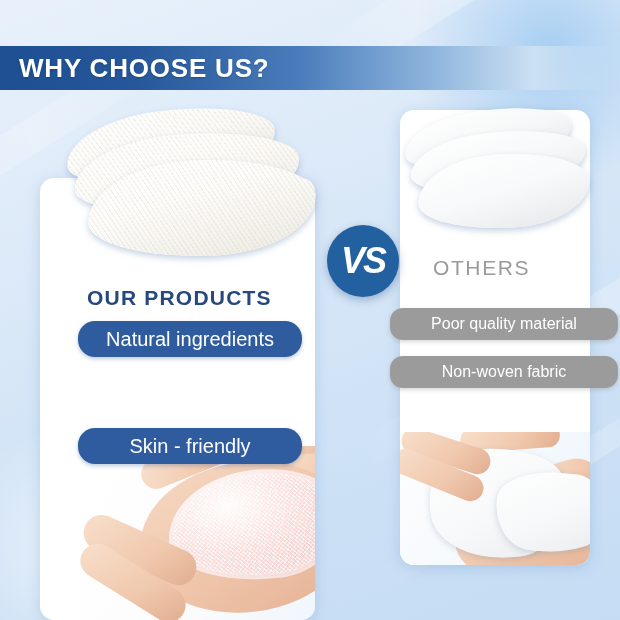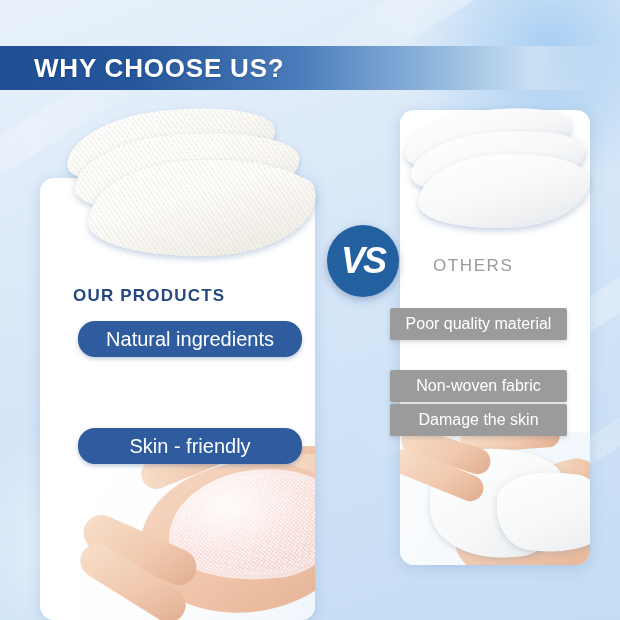--- a/index.html
+++ b/index.html
@@ -52,21 +52,21 @@
     background: linear-gradient(90deg,
         #1d4f92 0%,
         #25579a 22%,
         #4a7cbb 48%,
         #8fb6dd 70%,
         #cbe0f3 86%,
         rgba(219,233,248,0) 100%);
   }
   .banner-title {
     position: absolute;
-    left: 34px;
+    left: 19px;
     top: 50%;
     transform: translateY(-50%);
     color: #ffffff;
     font-size: 26px;
     font-weight: bold;
     letter-spacing: 0.8px;
     white-space: nowrap;
     text-shadow: 0 1px 2px rgba(10,40,80,.35);
   }
 
@@ -127,28 +127,28 @@
   .pr2 { left: 12px; top: 24px; width: 176px; height: 60px;
          background: linear-gradient(165deg,#ffffff 0%,#f7f8f9 55%,#e5e8ea 100%);
          transform: rotate(-5deg); }
   .pr3 { left: 20px; top: 46px; width: 172px; height: 74px;
          background: linear-gradient(165deg,#ffffff 0%,#f8f9fa 50%,#e4e7ea 100%);
          transform: rotate(-3deg); }
 
   
   .heading {
     position: absolute;
-    font-size: 17px;
+    font-size: 21px;
     font-weight: bold;
     letter-spacing: 1.2px;
     white-space: nowrap;
     z-index: 6;
     text-align: center;
   }
-  .heading-ours   { left: 73px;  top: 286px; color: #25487f; }
+  .heading-ours   { left: 87px;  top: 286px; color: #25487f; }
   .heading-others { left: 433px; top: 256px; color: #9a9a9a; font-weight: normal; letter-spacing: 1.6px; }
 
   
   .pill {
     position: absolute;
     display: flex;
     align-items: center;
     justify-content: center;
     color: #ffffff;
     white-space: nowrap;
@@ -162,29 +162,29 @@
     background: #2e5c9e;
     font-size: 20px;
     box-shadow: 0 2px 4px rgba(40,80,140,.30);
   }
   .pill-ours.p0 { top: 321px; }
   .pill-ours.p1 { top: 366px; }
   .pill-ours.p2 { top: 411px; margin-top: 17px; }
 
   .pill-others {
     left: 390px;
-    width: 177px;
+    width: 228px;
     height: 32px;
-    border-radius: 2px;
+    border-radius: 13px;
     background: #9b9b9b;
     font-size: 16px;
     box-shadow: 0 2px 4px rgba(120,120,120,.28);
   }
   .pill-others.p0 { top: 308px; }
-  .pill-others.p1 { top: 356px; margin-top: 14px; }
+  .pill-others.p1 { top: 356px; }
   .pill-others.p2 { top: 404px; }
 
   
   .vs-badge {
     position: absolute;
     left: 327px;
     top: 225px;
     width: 72px;
     height: 72px;
     border-radius: 50%;
@@ -334,19 +334,18 @@
   </div>
 
   <div class="heading heading-ours">OUR  PRODUCTS</div>
   <div class="heading heading-others">OTHERS</div>
 
   <div class="pill pill-ours p0">Natural ingredients</div>
   <div class="pill pill-ours p2">Skin - friendly</div>
 
   <div class="pill pill-others p0">Poor quality material</div>
   <div class="pill pill-others p1">Non-woven fabric</div>
-  <div class="pill pill-others p2">Damage the skin</div>
 
   <div class="vs-badge">
     <span>VS</span>
   </div>
 
 </div>
 
 </body></html>

